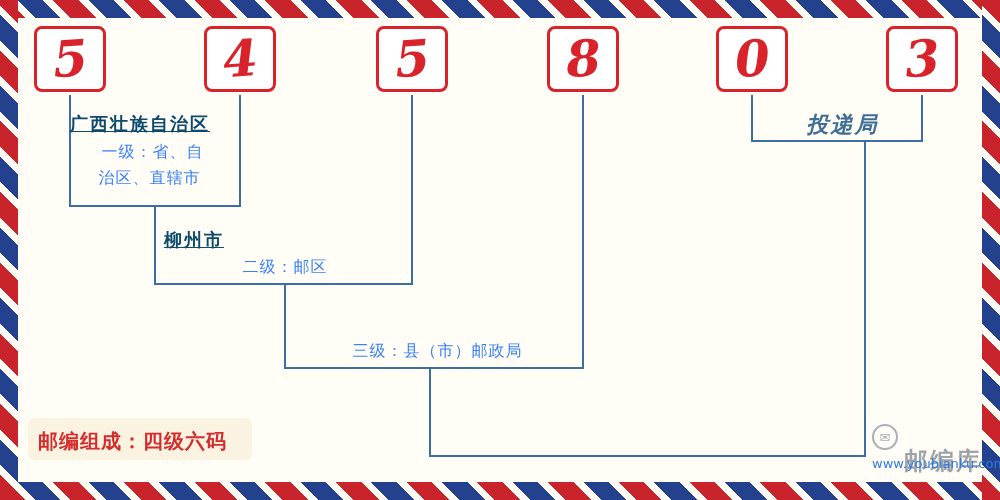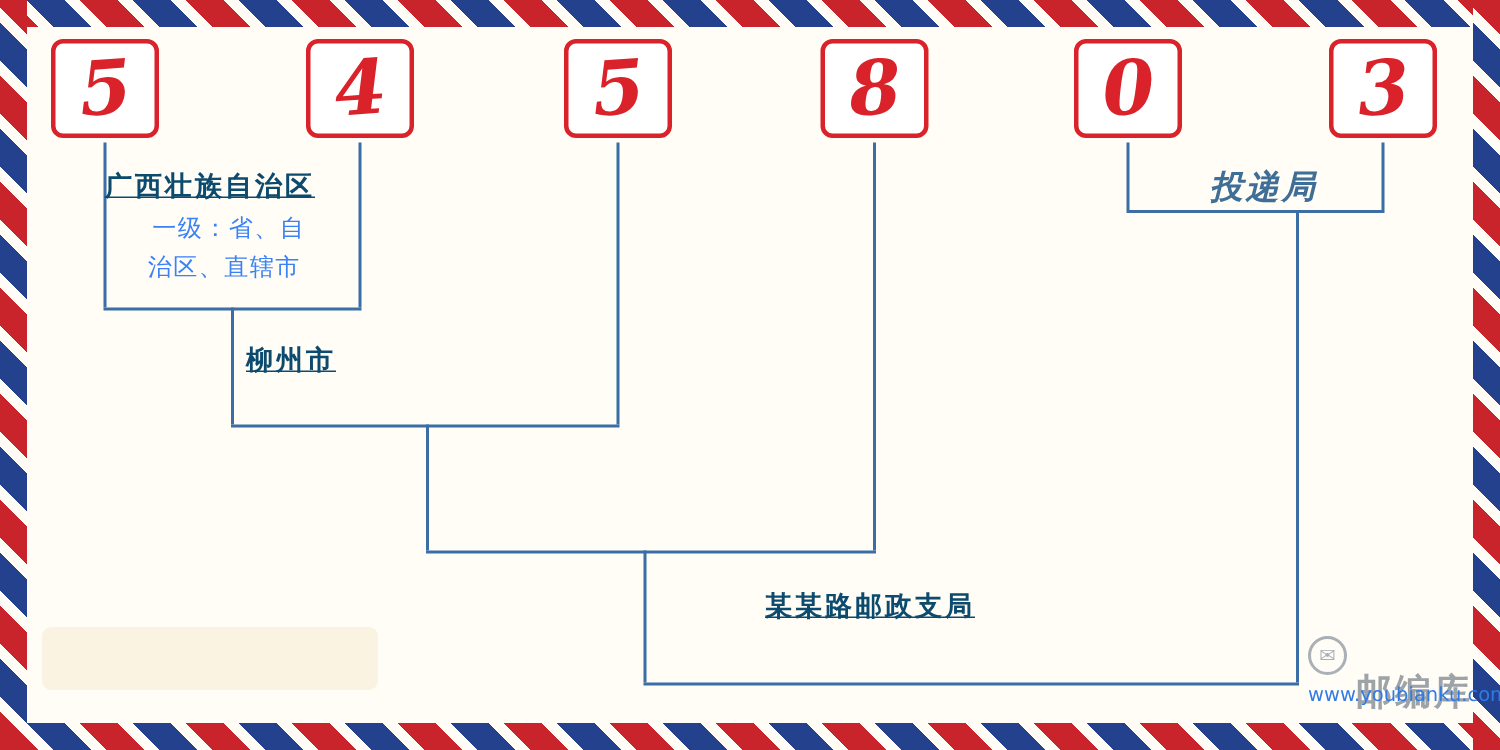--- a/index.html
+++ b/index.html
@@ -92,27 +92,29 @@
   <div class="line vline" style="left:751px; top:95px;  height:45px;"></div>
   <div class="line vline" style="left:921px; top:95px;  height:45px;"></div>
   <div class="line hline" style="left:751px; top:140px; width:172px;"></div>
   <div class="line vline" style="left:864px; top:140px; height:315px;"></div>
 
   <div class="name" style="left:70px; top:112px; width:165px;">广西壮族自治区</div>
   <div class="desc" style="left:70px; top:142px; width:165px;">一级：省、自</div>
   <div class="desc" style="left:53px; top:168px; width:165px;margin-left:14px;">治区、直辖市</div>
 
   <div class="name" style="left:164px; top:228px; width:210px;">柳州市</div>
+  <div class="desc" style="left:180px; top:257px; width:210px;">二级：邮区</div>
 
+  <div class="desc" style="left:290px; top:341px; width:295px;">三级：县（市）邮政局</div>
 
-  <div class="name" style="left:510px; top:392px; width:250px;">某某路邮政支局</div>
 
   <div class="delivery-name" style="left:765px; top:110px; width:155px;">投递局</div>
 
   <div class="composition-box"></div>
+  <div class="composition-text">邮编组成：四级六码</div>
 
   <div class="logo-circle">
     <span>✉</span>
   </div>
   <div class="logo-name">邮编库</div>
   <div class="logo-url">www.youbianku.com</div>
 
 </div>
 
 </body></html>

